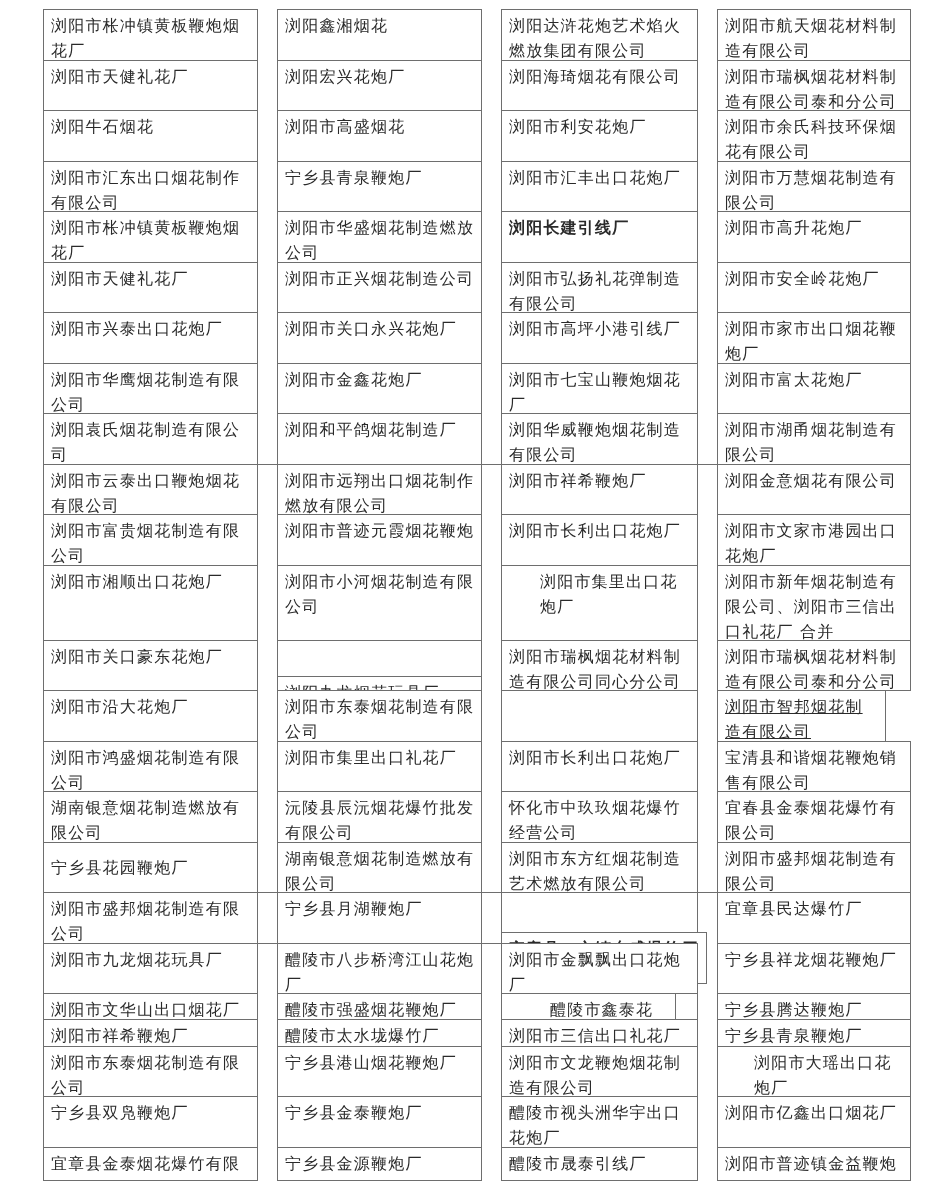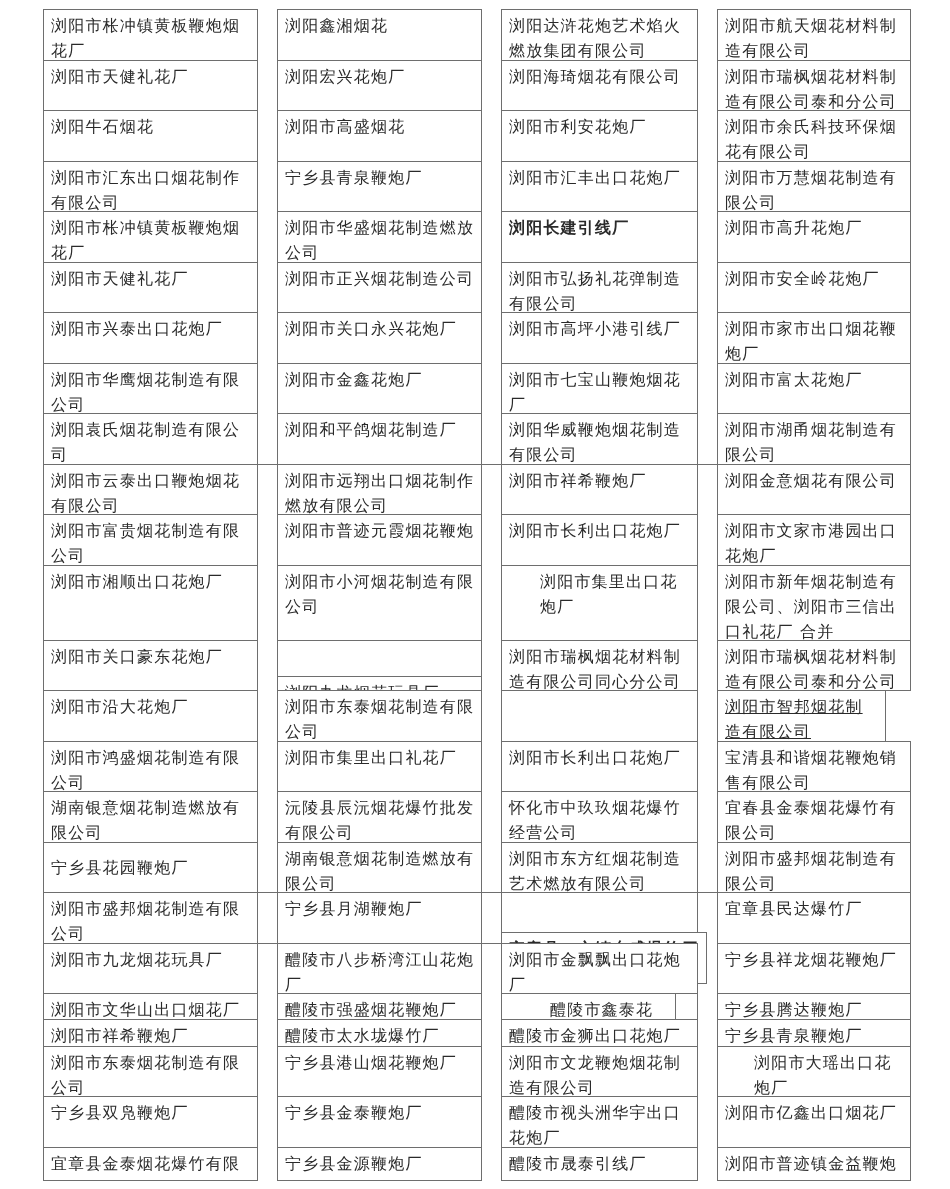--- a/index.html
+++ b/index.html
@@ -103,21 +103,21 @@
     <div class="cell" style="left: 43px; top: 943px; width: 215px; height: 51px;">浏阳市九龙烟花玩具厂</div>
     <div class="cell" style="left: 277px; top: 943px; width: 205px; height: 51px;">醴陵市八步桥湾江山花炮厂</div>
     <div class="cell" style="left: 501px; top: 943px; width: 197px; height: 51px;">浏阳市金飘飘出口花炮厂</div>
     <div class="cell" style="left: 717px; top: 943px; width: 194px; height: 51px;">宁乡县祥龙烟花鞭炮厂</div>
     <div class="cell" style="left: 43px; top: 993px; width: 215px; height: 27px;">浏阳市文华山出口烟花厂</div>
     <div class="cell" style="left: 277px; top: 993px; width: 205px; height: 27px;">醴陵市强盛烟花鞭炮厂</div>
     <div class="cell" style="left: 501px; top: 993px; width: 175px; height: 27px; padding-left: 48px;">醴陵市鑫泰花炮厂</div>
     <div class="cell" style="left: 717px; top: 993px; width: 194px; height: 27px;">宁乡县腾达鞭炮厂</div>
     <div class="cell" style="left: 43px; top: 1019px; width: 215px; height: 28px;">浏阳市祥希鞭炮厂</div>
     <div class="cell" style="left: 277px; top: 1019px; width: 205px; height: 28px;">醴陵市太水垅爆竹厂</div>
-    <div class="cell" style="left: 501px; top: 1019px; width: 197px; height: 28px;">醴陵市金狮出口花炮厂</div>
+    <div class="cell" style="left: 501px; top: 1019px; width: 197px; height: 28px;">浏阳市三信出口礼花厂</div>
     <div class="cell" style="left: 717px; top: 1019px; width: 194px; height: 28px;">宁乡县青泉鞭炮厂</div>
     <div class="cell" style="left: 43px; top: 1046px; width: 215px; height: 51px;">浏阳市东泰烟花制造有限公司</div>
     <div class="cell" style="left: 277px; top: 1046px; width: 205px; height: 51px;">宁乡县港山烟花鞭炮厂</div>
     <div class="cell" style="left: 501px; top: 1046px; width: 197px; height: 51px;">浏阳市文龙鞭炮烟花制造有限公司</div>
     <div class="cell" style="left: 717px; top: 1046px; width: 194px; height: 51px; padding-left: 36px;">浏阳市大瑶出口花炮厂</div>
     <div class="cell" style="left: 43px; top: 1096px; width: 215px; height: 52px;">宁乡县双凫鞭炮厂</div>
     <div class="cell" style="left: 277px; top: 1096px; width: 205px; height: 52px;">宁乡县金泰鞭炮厂</div>
     <div class="cell" style="left: 501px; top: 1096px; width: 197px; height: 52px;">醴陵市视头洲华宇出口花炮厂</div>
     <div class="cell" style="left: 717px; top: 1096px; width: 194px; height: 52px;">浏阳市亿鑫出口烟花厂</div>
     <div class="cell" style="left: 43px; top: 1147px; width: 215px; height: 34px;">宜章县金泰烟花爆竹有限</div>

